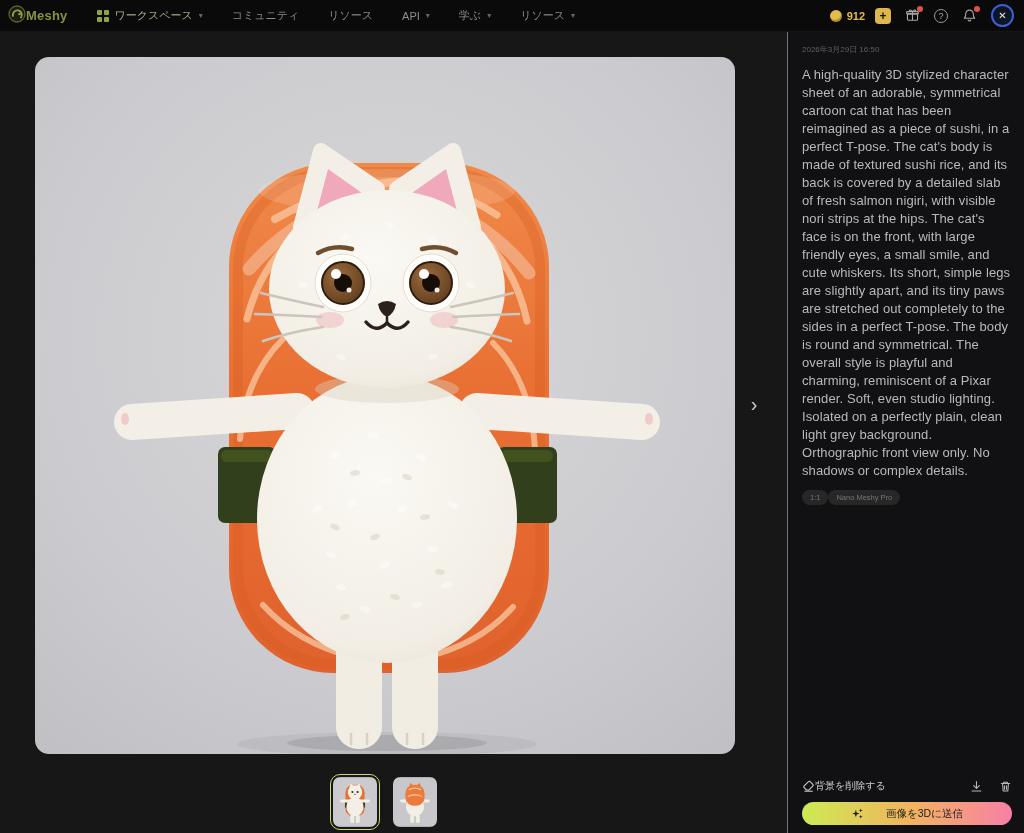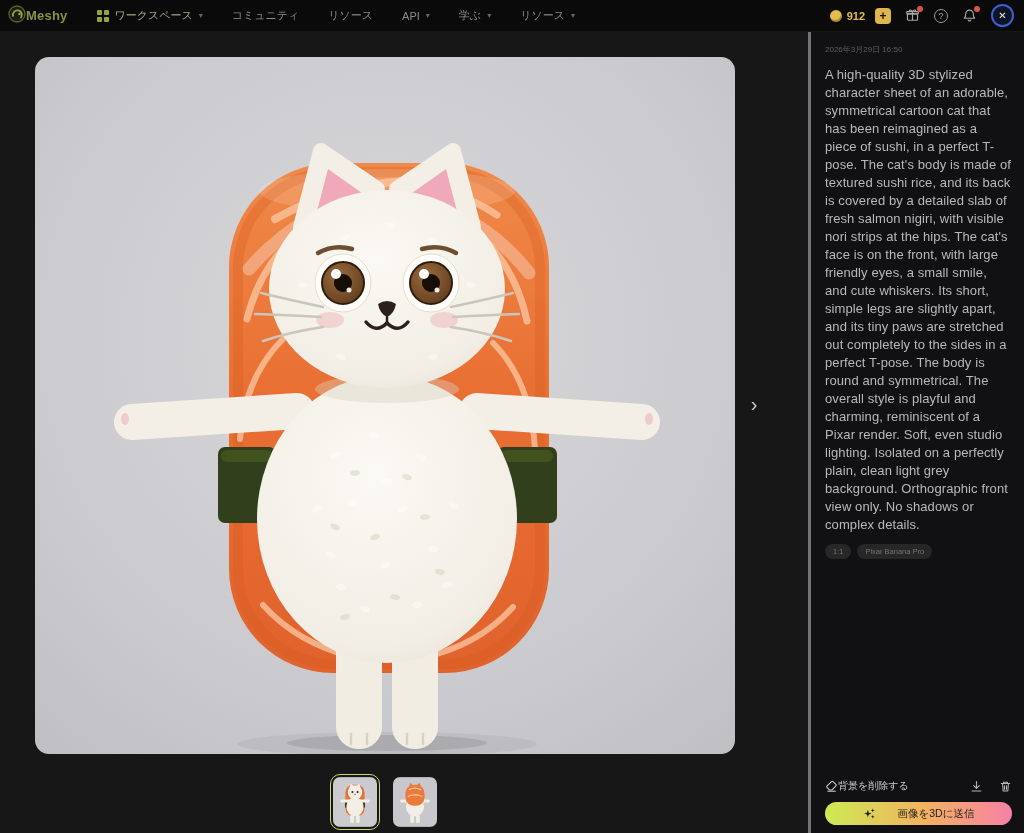--- a/index.html
+++ b/index.html
@@ -41,25 +41,25 @@
   .next-chevron { position:absolute; left:742px; top:358px; width:24px; height:28px;
     background:none; border:none; color:#cfcfcf; font-size:20px; line-height:26px; cursor:pointer; }
   .thumbs { position:absolute; left:35px; top:742px; width:700px; display:flex;
     justify-content:center; gap:10px; }
   .thumb { width:50px; height:56px; border-radius:10px; padding:2px; border:1.5px solid transparent; cursor:pointer; }
   .thumb.selected { border-color:#c9da62; }
   .thumb-inner { width:100%; height:100%; border-radius:7px; overflow:hidden; }
   .thumb-inner svg { display:block; width:100%; height:100%; }
 
   
-  .panel { width:216px; flex-shrink:0; background:#111113; border-left:3px solid #737373;
+  .panel { width:237px; flex-shrink:0; background:#111113; border-left:1px solid #737373;
     padding:12px 12px 8px 14px; display:flex; flex-direction:column; }
   .timestamp { color:#5f5f5f; font-size:8px; margin-bottom:11px; }
   .prompt { color:#b9b9b9; font-size:13px; line-height:18px; letter-spacing:.1px; }
-  .badges { display:flex; gap:6px; margin-top:10px; }
+  .badges { display:flex; margin-top:10px; }
   .badge { background:#272727; color:#757575; font-size:7.5px; padding:3px 8px; border-radius:9px; }
   .panel-bottom { margin-top:auto; }
   .action-row { display:flex; align-items:center; margin-bottom:9px; }
   .remove-bg { display:flex; align-items:center; background:none; border:none;
     color:#cfcfcf; font-size:10px; cursor:pointer; padding:0; }
   .action-spacer { flex:1; }
   .mini-btn { background:none; border:none; cursor:pointer; display:flex; align-items:center; padding:0; }
   .mini-btn + .mini-btn { margin-left:16px; }
   .send-ref { width:100%; height:23px; background:#191919; border:1px solid #3a3a3a;
     border-radius:7px; color:#dedede; font-size:10.5px; display:flex; align-items:center;
@@ -334,21 +334,21 @@
         </div>
       </div>
     </div>
   </main>
 
   <aside class="panel">
     <div class="timestamp">2026年3月29日 16:50</div>
     <p class="prompt">A high-quality 3D stylized character sheet of an adorable, symmetrical cartoon cat that has been reimagined as a piece of sushi, in a perfect T-pose. The cat's body is made of textured sushi rice, and its back is covered by a detailed slab of fresh salmon nigiri, with visible nori strips at the hips. The cat's face is on the front, with large friendly eyes, a small smile, and cute whiskers. Its short, simple legs are slightly apart, and its tiny paws are stretched out completely to the sides in a perfect T-pose. The body is round and symmetrical. The overall style is playful and charming, reminiscent of a Pixar render. Soft, even studio lighting. Isolated on a perfectly plain, clean light grey background. Orthographic front view only. No shadows or complex details.</p>
     <div class="badges">
       <span class="badge">1:1</span>
-      <span class="badge">Pixar Banana Pro</span>
+      <span class="badge">Nano Meshy Pro</span>
     </div>
     <div class="panel-bottom">
       <div class="action-row">
         <button class="remove-bg">
           <svg width="13" height="13" viewBox="0 0 16 16">
             <g fill="none" stroke="#cfcfcf" stroke-width="1.3" stroke-linejoin="round">
               <path d="M5.5 12.2 L2.6 9.3 a1.4 1.4 0 0 1 0-2 L8 1.9 a1.4 1.4 0 0 1 2 0 l3.4 3.4 a1.4 1.4 0 0 1 0 2 L8.6 12.2 Z"></path>
               <line x1="3" y1="13.8" x2="13.2" y2="13.8"></line>
             </g>
           </svg>

